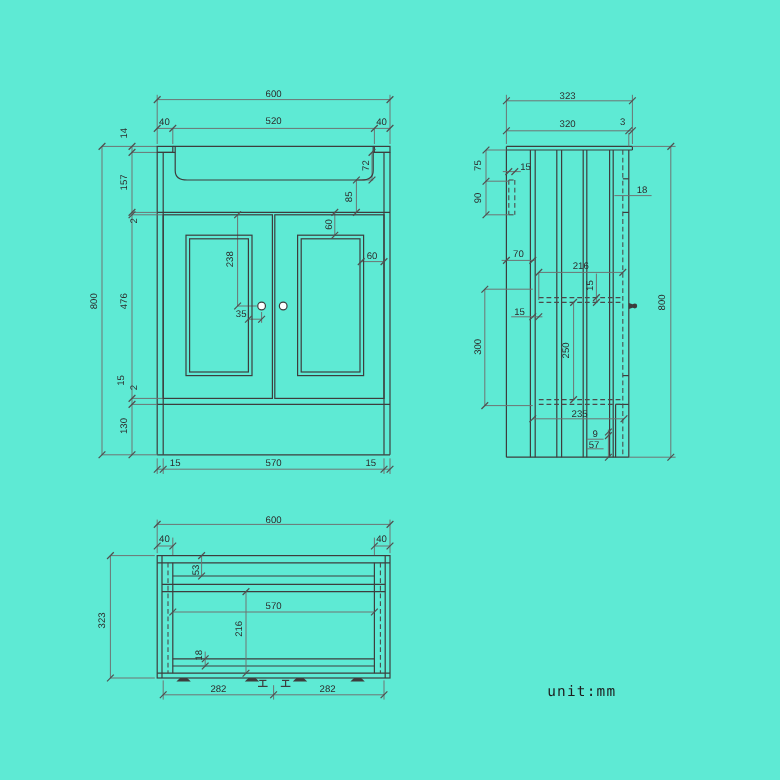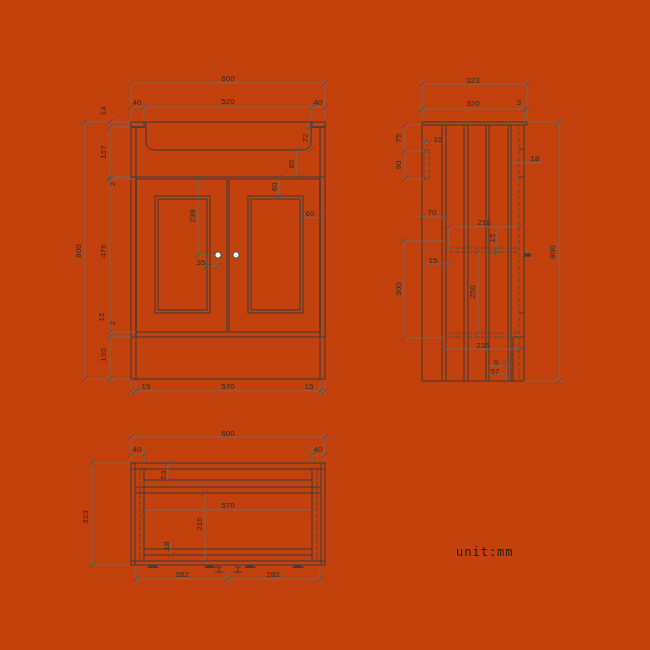--- a/index.html
+++ b/index.html
@@ -1,28 +1,28 @@
 <!DOCTYPE html>
 <html><head>
 <meta charset="utf-8">
 <style>
   html,body{margin:0;padding:0;background:#ffffff;}
-  #canvas{position:relative;width:650px;height:650px;background:#c2410c;overflow:hidden;
+  #canvas{position:relative;width:650px;height:650px;background:#5eead4;overflow:hidden;
           font-family:"Liberation Sans",sans-serif;}
   #drawing-svg{position:absolute;left:0;top:0;}
   .g-line{stroke:#3d3d3d;stroke-width:1;fill:none;}
   .d-line{stroke:#6f6f6f;stroke-width:0.8;fill:none;}
   .dash-line{stroke:#4a4a4a;stroke-width:0.9;fill:none;stroke-dasharray:4 2.4;}
   .tick{stroke:#4f4f4f;stroke-width:1;}
   .g-rect{stroke:#3d3d3d;stroke-width:1;fill:none;}
   .g-circle{stroke:#3d3d3d;stroke-width:1;fill:#ffffff;}
   .g-dot{fill:#3d3d3d;stroke:none;}
   .g-poly{fill:#3d3d3d;stroke:none;}
   .dim-label{font:8px "Liberation Sans",sans-serif;fill:#2d2d2d;}
-  #unit-label{position:absolute;left:456px;top:545px;
+  #unit-label{position:absolute;left:456px;top:569px;
           font:12px "DejaVu Sans Mono",monospace;color:#1d1d1d;letter-spacing:1px;}
 </style>
 </head>
 <body>
 
 <div id="canvas">
   <svg id="drawing-svg" width="650" height="650" viewBox="0 0 650 650">
       <g>
         <line x1="144" y1="122" x2="312" y2="122" class="g-line"></line>
         <line x1="131" y1="127" x2="146" y2="127" class="g-line"></line>

